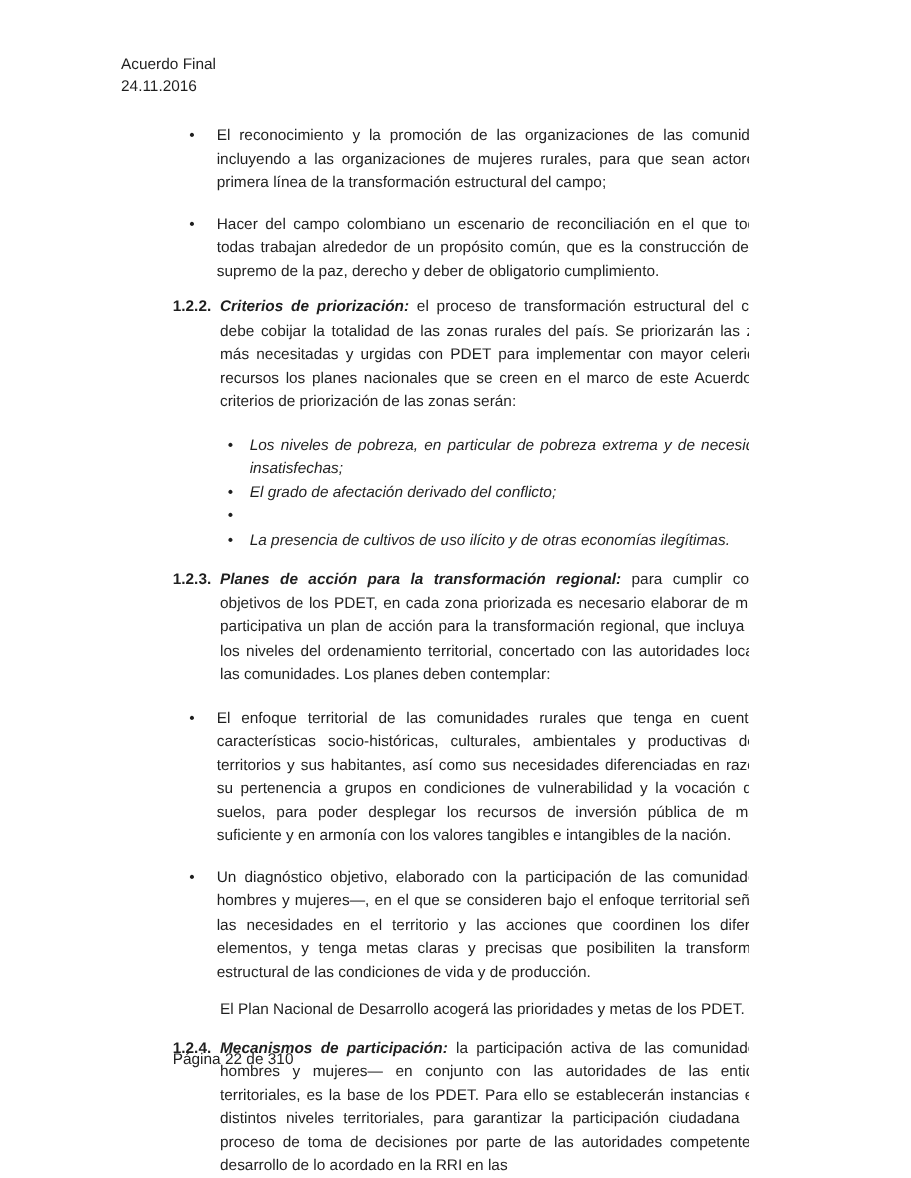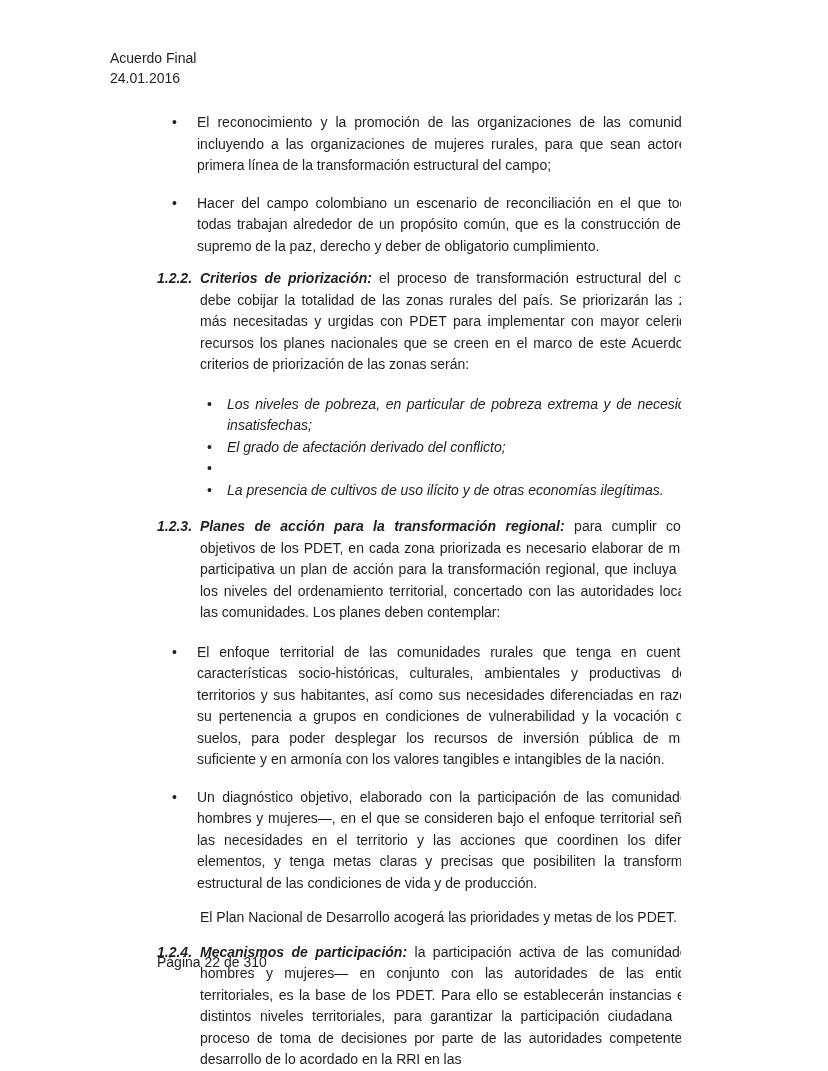--- a/index.html
+++ b/index.html
@@ -61,21 +61,20 @@
     text-align: justify;
     padding-left: 43px;
     text-indent: -43px;
     margin-bottom: 13px;
   }
   .sec-num {
     display: inline-block;
     width: 43px;
     text-indent: 0;
     font-weight: bold;
-    font-style: italic;
   }
   .sec-title {
     font-weight: bold;
     font-style: italic;
   }
   .sub-list {
     margin-top: 0;
     margin-bottom: 15px;
   }
   .plain-para {
@@ -93,21 +92,21 @@
     text-align: left;
   }
 </style>
 </head>
 <body>
 
 <div class="page">
 
   <div class="doc-header">
     <div>Acuerdo Final</div>
-    <div>24.01.2016</div>
+    <div>24.11.2016</div>
   </div>
 
   <div class="content">
 
     <div class="bullet-l1">
       <span class="marker">•</span>
       <span class="btext">El reconocimiento y la promoción de las organizaciones de las comunidades, incluyendo a las organizaciones de mujeres rurales, para que sean actores de primera línea de la transformación estructural del campo;</span>
     </div>
 
     <div class="gap-m"></div>

